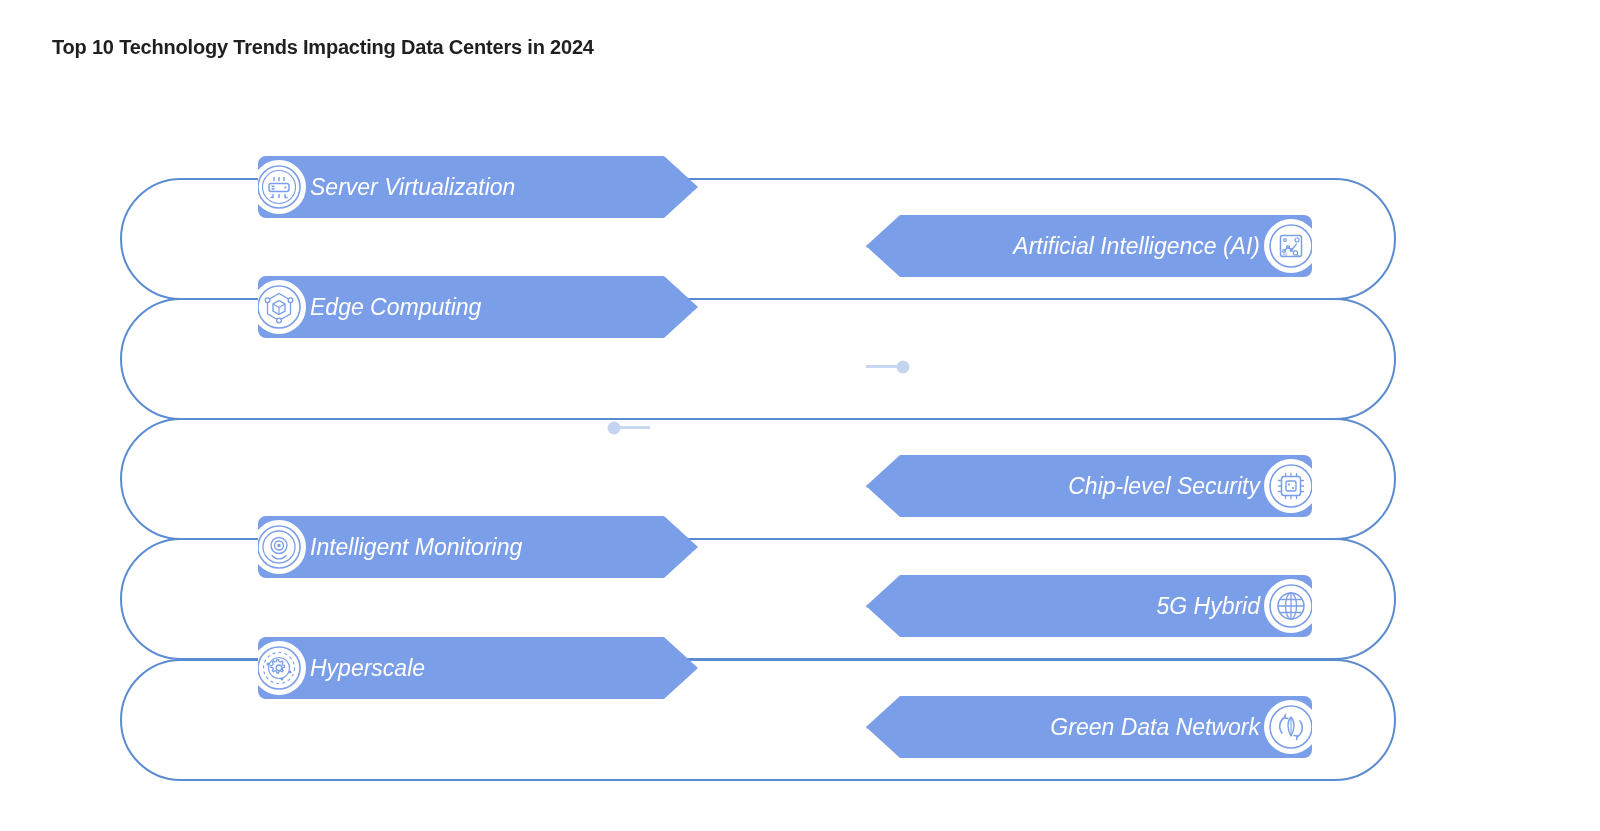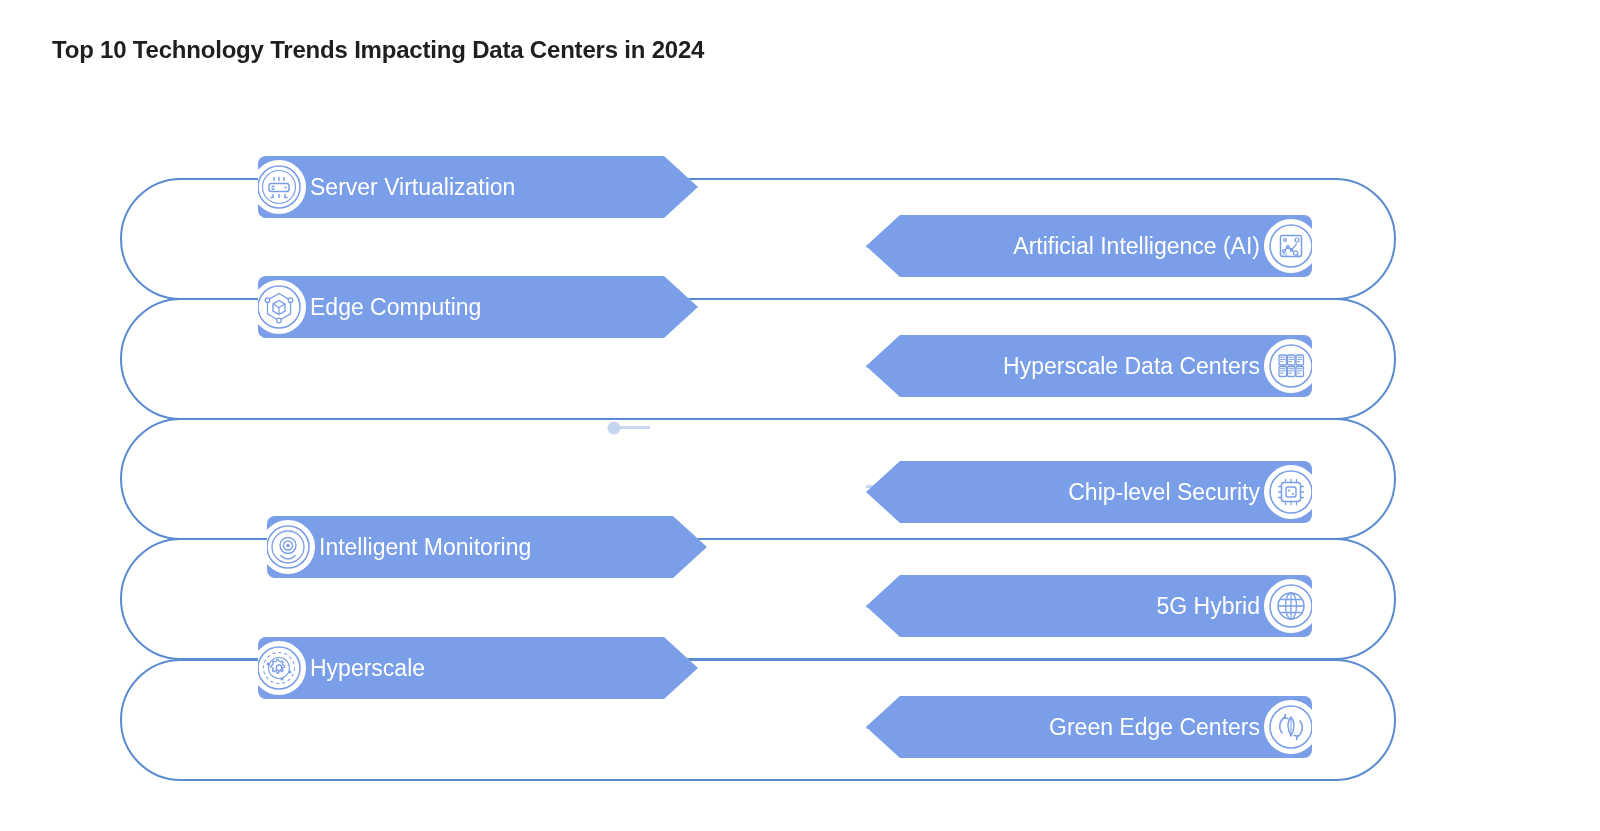--- a/index.html
+++ b/index.html
@@ -3,24 +3,24 @@
 <meta charset="utf-8">
 <style>
   html,body{margin:0;padding:0;}
   body{
     width:1600px;height:831px;background:#ffffff;
     font-family:"Liberation Sans","DejaVu Sans",sans-serif;
     overflow:hidden;position:relative;
   }
   #page-title{
     position:absolute;left:52px;top:36px;
-    font-size:24px;font-weight:bold;color:#1f1f1f;
+    font-size:20px;font-weight:bold;color:#1f1f1f;
     letter-spacing:-0.2px;white-space:nowrap;
   }
-  .canvas{position:absolute;left:0;top:0;width:1600px;height:831px;}
+  .canvas{position:absolute;left:0;top:0;width:1600px;height:831px;font-style:italic;}
   .track{
     position:absolute;
     box-sizing:border-box;
     border:2px solid #5b8bd0;
     border-radius:80px;
     background:transparent;
   }
   .chip{
     position:absolute;
     height:62px;
@@ -127,64 +127,49 @@
         <path d="M23 9.5l11.5 6.7v13.6L23 36.5 11.5 29.8V16.2z" fill="none" stroke="#7b9ee8" stroke-width="1.3"></path>
         <path d="M23 16.5l6 3.5v7l-6 3.5-6-3.5v-7z" fill="none" stroke="#7b9ee8" stroke-width="1.4"></path>
         <path d="M17 20l6 3.5 6-3.5M23 23.5v7" stroke="#7b9ee8" stroke-width="1.2" fill="none"></path>
         <circle cx="11.5" cy="16.2" r="2.3" fill="#ffffff" stroke="#7b9ee8" stroke-width="1.3"></circle>
         <circle cx="34.5" cy="16.2" r="2.3" fill="#ffffff" stroke="#7b9ee8" stroke-width="1.3"></circle>
         <circle cx="23" cy="36.5" r="2.3" fill="#ffffff" stroke="#7b9ee8" stroke-width="1.3"></circle>
       </svg>
     </span>
   </div>
 
-  <div class="chip right" style="left:866px;top:335px;width:394px;">
-    <span class="label">Hyperscale Data Centers</span>
-    <span class="badge on-right">
-      <svg width="46" height="46" viewBox="0 0 46 46">
-        <circle cx="23" cy="23" r="21" fill="none" stroke="#7b9ee8" stroke-width="1.6"></circle>
-        <rect x="11" y="12" width="7.5" height="10" rx="1" fill="none" stroke="#7b9ee8" stroke-width="1.3"></rect>
-        <rect x="19.5" y="12" width="7.5" height="10" rx="1" fill="none" stroke="#7b9ee8" stroke-width="1.3"></rect>
-        <rect x="28" y="12" width="7.5" height="10" rx="1" fill="none" stroke="#7b9ee8" stroke-width="1.3"></rect>
-        <rect x="11" y="23.5" width="7.5" height="10" rx="1" fill="none" stroke="#7b9ee8" stroke-width="1.3"></rect>
-        <rect x="19.5" y="23.5" width="7.5" height="10" rx="1" fill="none" stroke="#7b9ee8" stroke-width="1.3"></rect>
-        <rect x="28" y="23.5" width="7.5" height="10" rx="1" fill="none" stroke="#7b9ee8" stroke-width="1.3"></rect>
-        <path d="M12.5 14.2h4.5M12.5 16.4h4.5M12.5 18.6h2.5M21 14.2h4.5M21 16.4h4.5M21 18.6h2.5M29.5 14.2h4.5M29.5 16.4h4.5M29.5 18.6h2.5M12.5 25.7h4.5M12.5 27.9h4.5M12.5 30.1h2.5M21 25.7h4.5M21 27.9h4.5M21 30.1h2.5M29.5 25.7h4.5M29.5 27.9h4.5M29.5 30.1h2.5" stroke="#7b9ee8" stroke-width="1" stroke-linecap="round"></path>
-      </svg>
-    </span>
-  </div>
 
   <div class="track" style="left:120px;top:418px;width:1276px;height:122px;"></div>
   <div class="conn" style="left:610px;top:426px;width:40px;"></div>
   <div class="dot" style="left:614px;top:428px;"></div>
   <div class="conn" style="left:866px;top:485px;width:42px;"></div>
   <div class="dot" style="left:903px;top:487px;"></div>
 
 
-  <div class="chip right" style="left:866px;top:455px;width:394px;margin-top:6px;">
+  <div class="chip right" style="left:866px;top:455px;width:394px;">
     <span class="label">Chip-level Security</span>
     <span class="badge on-right">
       <svg width="46" height="46" viewBox="0 0 46 46">
         <circle cx="23" cy="23" r="21" fill="none" stroke="#7b9ee8" stroke-width="1.6"></circle>
         <rect x="13.5" y="13.5" width="19" height="19" rx="2.5" fill="none" stroke="#7b9ee8" stroke-width="1.5"></rect>
         <rect x="18" y="18" width="10" height="10" rx="2" fill="none" stroke="#7b9ee8" stroke-width="1.4"></rect>
         <circle cx="21" cy="21.5" r="1.1" fill="#7b9ee8"></circle>
         <circle cx="25" cy="25" r="1.1" fill="#7b9ee8"></circle>
         <path d="M17.5 13.5v-3M23 13.5v-3M28.5 13.5v-3M17.5 32.5v3M23 32.5v3M28.5 32.5v3M13.5 17.5h-3M13.5 23h-3M13.5 28.5h-3M32.5 17.5h3M32.5 23h3M32.5 28.5h3" stroke="#7b9ee8" stroke-width="1.3" stroke-linecap="round"></path>
       </svg>
     </span>
   </div>
 
   <div class="track" style="left:120px;top:538px;width:1276px;height:122px;"></div>
   <div class="conn" style="left:610px;top:546px;width:40px;"></div>
   <div class="dot" style="left:614px;top:548px;"></div>
   <div class="conn" style="left:866px;top:605px;width:42px;"></div>
   <div class="dot" style="left:903px;top:607px;"></div>
 
-  <div class="chip left" style="left:267px;top:516px;width:388px;">
+  <div class="chip left" style="left:258px;top:516px;width:388px;">
     <span class="label">Intelligent Monitoring</span>
     <span class="badge on-left">
       <svg width="46" height="46" viewBox="0 0 46 46">
         <circle cx="23" cy="23" r="21" fill="none" stroke="#7b9ee8" stroke-width="1.6"></circle>
         <circle cx="23" cy="23" r="16" fill="none" stroke="#7b9ee8" stroke-width="1.3"></circle>
         <circle cx="23" cy="21.5" r="8" fill="none" stroke="#7b9ee8" stroke-width="1.4"></circle>
         <circle cx="23" cy="21.5" r="4.5" fill="none" stroke="#7b9ee8" stroke-width="1.4"></circle>
         <circle cx="23" cy="21.5" r="1.8" fill="#7b9ee8"></circle>
         <path d="M16 31.5a9 9 0 0 0 14 0" fill="none" stroke="#7b9ee8" stroke-width="1.4" stroke-linecap="round"></path>
       </svg>
@@ -219,21 +204,21 @@
         <path d="M23 16.5l1.6.5 1.3-1.1 1.3 1.3-1 1.4.6 1.5 1.8.3v1.9l-1.8.3-.6 1.5 1 1.4-1.3 1.3-1.3-1.1-1.6.5-.3 1.8h-1.9l-.3-1.8-1.6-.5-1.3 1.1-1.3-1.3 1-1.4-.6-1.5-1.8-.3v-1.9l1.8-.3.6-1.5-1-1.4 1.3-1.3 1.3 1.1 1.6-.5.3-1.8h1.9z" fill="none" stroke="#7b9ee8" stroke-width="1.3" stroke-linejoin="round"></path>
         <circle cx="23" cy="22.8" r="2.8" fill="none" stroke="#7b9ee8" stroke-width="1.3"></circle>
         <circle cx="12" cy="19" r="1.5" fill="#7b9ee8"></circle>
         <circle cx="34" cy="27" r="1.5" fill="#7b9ee8"></circle>
         <circle cx="26" cy="34" r="1.5" fill="#7b9ee8"></circle>
       </svg>
     </span>
   </div>
 
   <div class="chip right" style="left:866px;top:696px;width:394px;">
-    <span class="label">Green Edge Centers</span>
+    <span class="label">Green Data Network</span>
     <span class="badge on-right">
       <svg width="46" height="46" viewBox="0 0 46 46">
         <circle cx="23" cy="23" r="21" fill="none" stroke="#7b9ee8" stroke-width="1.6"></circle>
         <path d="M14 29a11 11 0 0 1 3-16" fill="none" stroke="#7b9ee8" stroke-width="1.6" stroke-linecap="round"></path>
         <path d="M17.5 10.5l-1 3.5 3.5.6" fill="none" stroke="#7b9ee8" stroke-width="1.5" stroke-linecap="round" stroke-linejoin="round"></path>
         <path d="M32 17a11 11 0 0 1-3 16" fill="none" stroke="#7b9ee8" stroke-width="1.6" stroke-linecap="round"></path>
         <path d="M28.5 35.5l1-3.5-3.5-.6" fill="none" stroke="#7b9ee8" stroke-width="1.5" stroke-linecap="round" stroke-linejoin="round"></path>
         <path d="M23 13c4 4.5 4 12 0 19-4-7-4-14.5 0-19z" fill="none" stroke="#7b9ee8" stroke-width="1.4" stroke-linejoin="round"></path>
         <path d="M23 15v15" stroke="#7b9ee8" stroke-width="1.1"></path>
       </svg>

